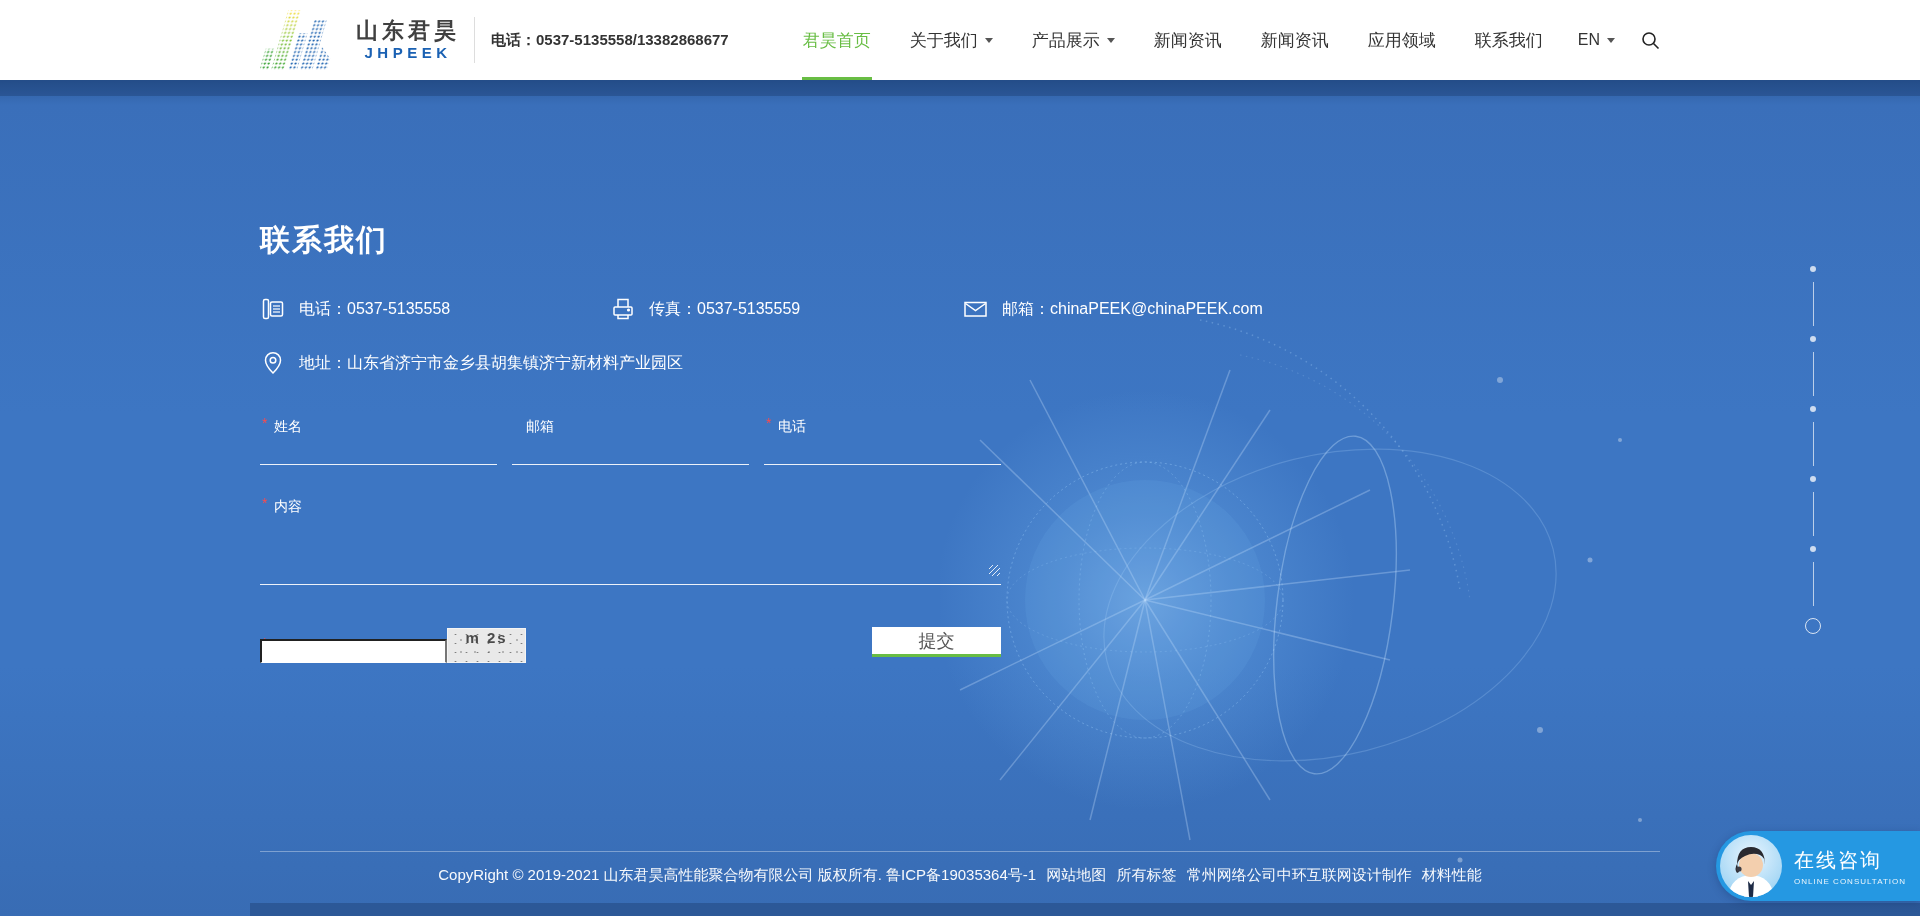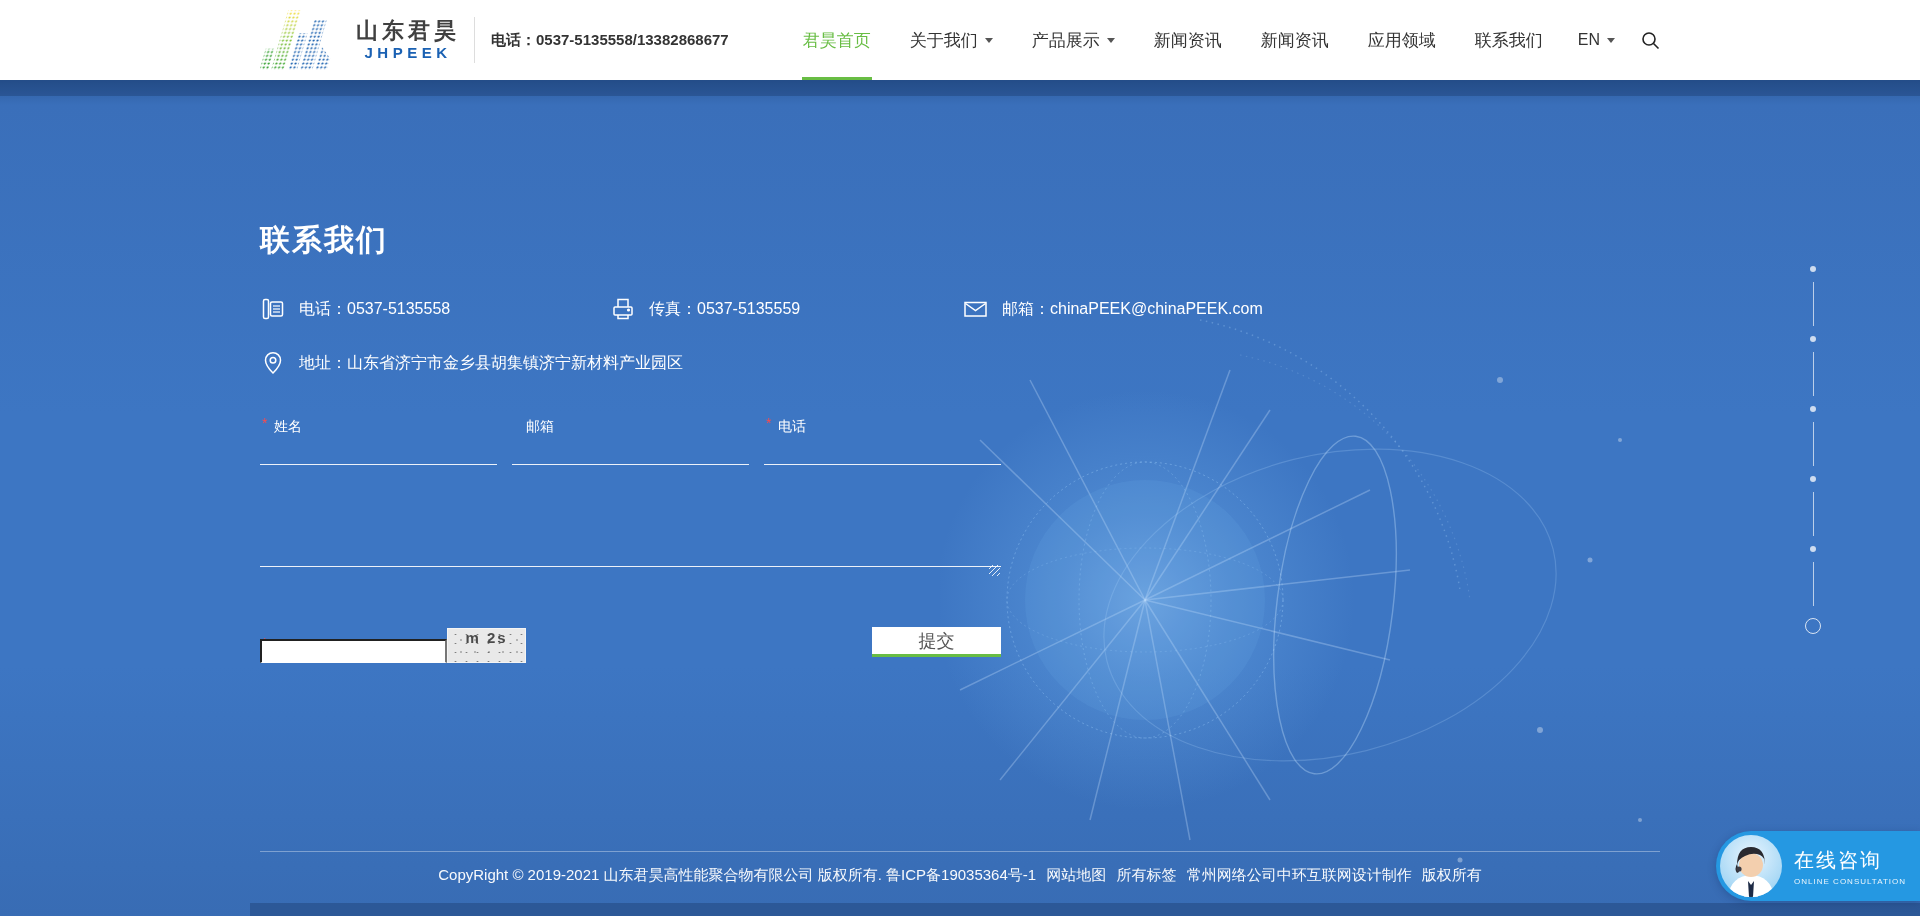--- a/index.html
+++ b/index.html
@@ -257,20 +257,21 @@
     </div>
     <div class="field f2">
       <div class="field-label">邮箱</div>
       <input type="text" style="">
     </div>
     <div class="field req f3">
       <div class="field-label">电话</div>
       <input type="text" style="">
     </div>
     <div class="field req t-area">
+      <div class="field-label">内容</div>
       <textarea style=""></textarea>
       <div class="resize-grip"></div>
     </div>
 
     <div class="captcha-row">
       <div class="captcha-field req">
         <div class="field-label">验证码</div>
         <input type="text" style="position: absolute; bottom: 4px; left: 0px; right: 0px; border-bottom: 1px solid rgba(255, 255, 255, 0.9); height: 24px;">
       </div>
       <div class="captcha-img">
@@ -278,21 +279,21 @@
       </div>
       <button class="submit-btn">提交</button>
     </div>
 
     <div class="footer-line"></div>
     <div class="footer-text">
       <span>CopyRight © 2019-2021 山东君昊高性能聚合物有限公司 版权所有. 鲁ICP备19035364号-1</span>
       <span class="flink">网站地图</span>
       <span class="flink">所有标签</span>
       <span class="flink">常州网络公司中环互联网设计制作</span>
-      <span class="flink">版权所有</span>
+      <span class="flink">材料性能</span>
     </div>
   </div>
 
   <div class="side-ind">
     <div class="side-dot"></div>
       <div class="side-line"></div>
     <div class="side-dot"></div>
       <div class="side-line"></div>
     <div class="side-dot"></div>
       <div class="side-line"></div>

